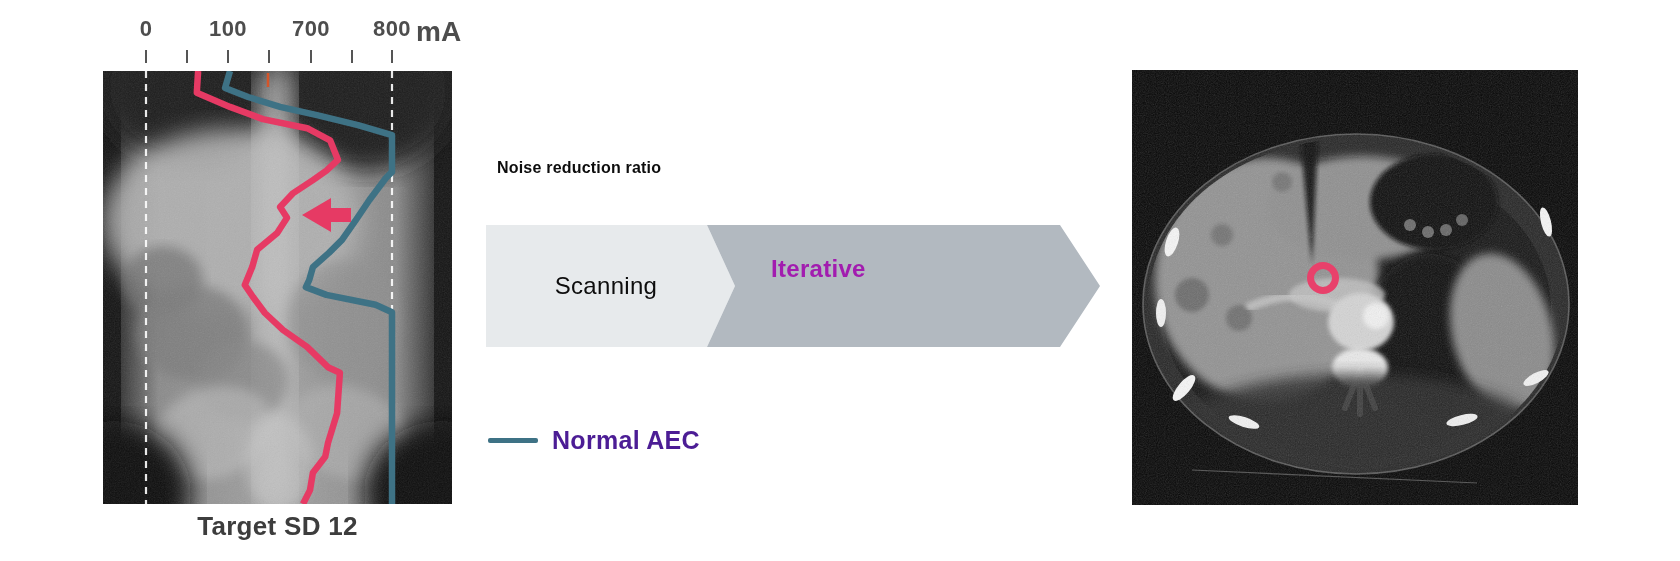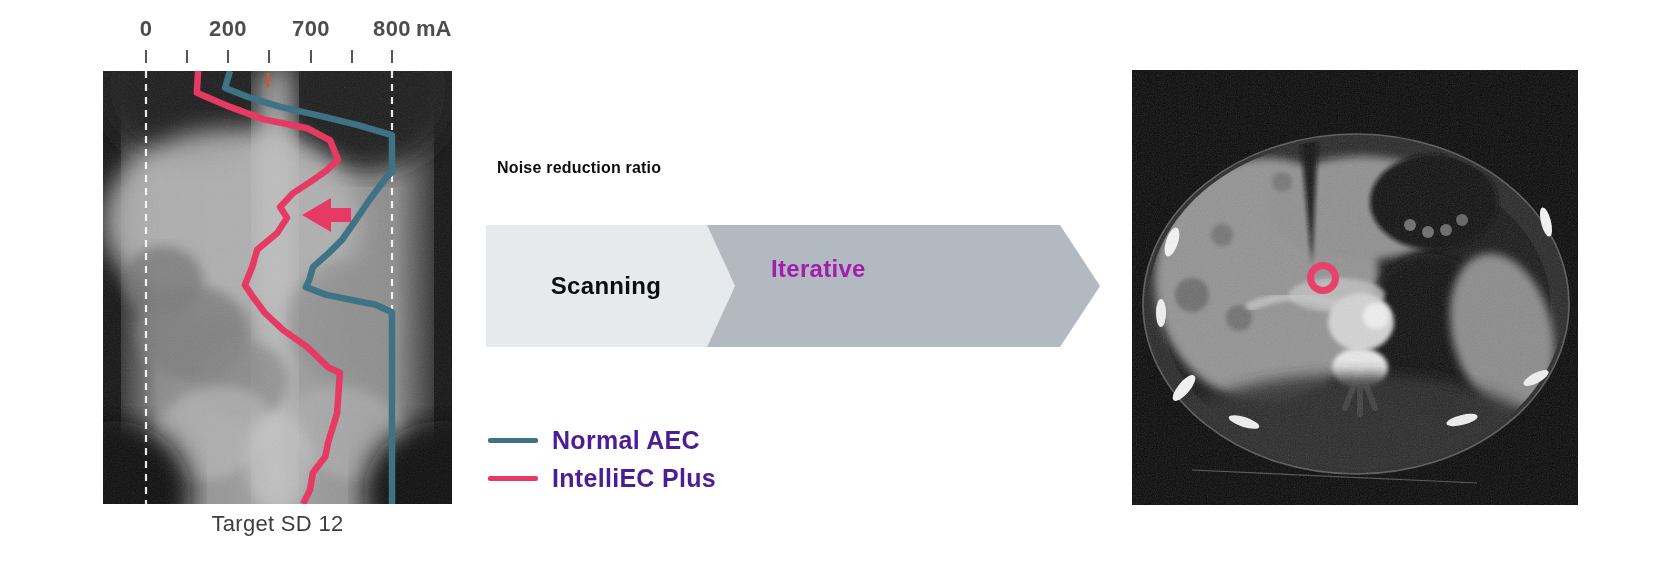--- a/index.html
+++ b/index.html
@@ -9,45 +9,45 @@
     width: 1680px; height: 561px; position: relative; overflow: hidden;
   }
   .canvas { position: absolute; inset: 0; width: 1680px; height: 561px; background: #fff; }
 
   
   .axis-label {
     position: absolute; top: 16px; transform: translateX(-50%);
     font-size: 22px; font-weight: 700; color: #4d4d4d; letter-spacing: 0.5px;
     white-space: nowrap;
   }
-  .axis-unit { position: absolute; top: 16px; font-size: 22px; font-weight: 700; color: #4d4d4d; text-align: right; }
+  .axis-unit { position: absolute; top: 16px; font-size: 28px; font-weight: 700; color: #4d4d4d; text-align: right; }
   .axis-tick {
     position: absolute; top: 50px; width: 2px; height: 13px; background: #555555;
   }
 
   
   .scout-wrap { position: absolute; left: 103px; top: 71px; width: 349px; height: 433px; }
   .scout-wrap svg { display: block; width: 100%; height: 100%; }
   .scout-caption {
     position: absolute; left: 103px; top: 511px; width: 349px; text-align: center;
-    font-size: 22px; font-weight: 400; color: #3d3d3d; letter-spacing: 0.3px;
+    font-size: 26px; font-weight: 700; color: #3d3d3d; letter-spacing: 0.3px;
   }
 
   
   .flow-title {
     position: absolute; left: 497px; top: 152px;
     font-size: 16px; font-weight: 700; color: #0d0d0d; line-height: 31px; letter-spacing: 0.2px;
     white-space: nowrap;
   }
   .banner-wrap { position: absolute; left: 486px; top: 225px; width: 614px; height: 122px; }
   .banner-wrap svg { display: block; width: 100%; height: 100%; }
   .step1-label {
     position: absolute; left: 486px; top: 225px; width: 240px; height: 122px;
     display: flex; align-items: center; justify-content: center;
-    font-size: 24px; font-weight: 700; color: #0d0d0d; letter-spacing: 0.3px;
+    font-size: 24px; font-weight: 400; color: #0d0d0d; letter-spacing: 0.3px;
   }
   .step2-label {
     position: absolute; left: 771px; top: 252px;
     font-size: 24px; font-weight: 700; color: #a21caf; line-height: 34px; letter-spacing: 0.3px;
     white-space: nowrap;
   }
 
   
   .legend { position: absolute; left: 488px; top: 424px; }
   .legend-row { display: flex; align-items: center; height: 32px; margin-bottom: 6px; }
@@ -57,21 +57,21 @@
   
   .ct-wrap { position: absolute; left: 1132px; top: 70px; width: 446px; height: 435px; }
   .ct-wrap svg { display: block; width: 100%; height: 100%; }
 </style>
 </head>
 <body>
 
 <div class="canvas">
 
   <span class="axis-label" style="left:146px">0</span>
-  <span class="axis-label" style="left:228px">200</span>
+  <span class="axis-label" style="left:228px">100</span>
   <span class="axis-label" style="left:311px">700</span>
   <span class="axis-label" style="left:392px">800</span>
   <span class="axis-unit" style="left:416px">mA</span>
 
   <span class="axis-tick" style="left:145px"></span>
   <span class="axis-tick" style="left:186px"></span>
   <span class="axis-tick" style="left:227px"></span>
   <span class="axis-tick" style="left:268px"></span>
   <span class="axis-tick" style="left:310px"></span>
   <span class="axis-tick" style="left:351px"></span>
@@ -141,24 +141,20 @@
   </div>
   <div class="step1-label">Scanning</div>
   <div class="step2-label">
     <div>Iterative</div>
   </div>
 
   <div class="legend">
     <div class="legend-row">
       <span class="legend-swatch" style="background: rgb(62, 114, 133);"></span>
       <span class="legend-label">Normal AEC</span>
-    </div>
-    <div class="legend-row">
-      <span class="legend-swatch" style="background: rgb(230, 58, 100);"></span>
-      <span class="legend-label">IntelliEC Plus</span>
     </div>
   </div>
 
   <div class="ct-wrap">
     <svg viewBox="0 0 446 435">
       <defs>
         <filter id="cb2">
             <feGaussianBlur stdDeviation="2"></feGaussianBlur>
           </filter>
         <filter id="cb4">

